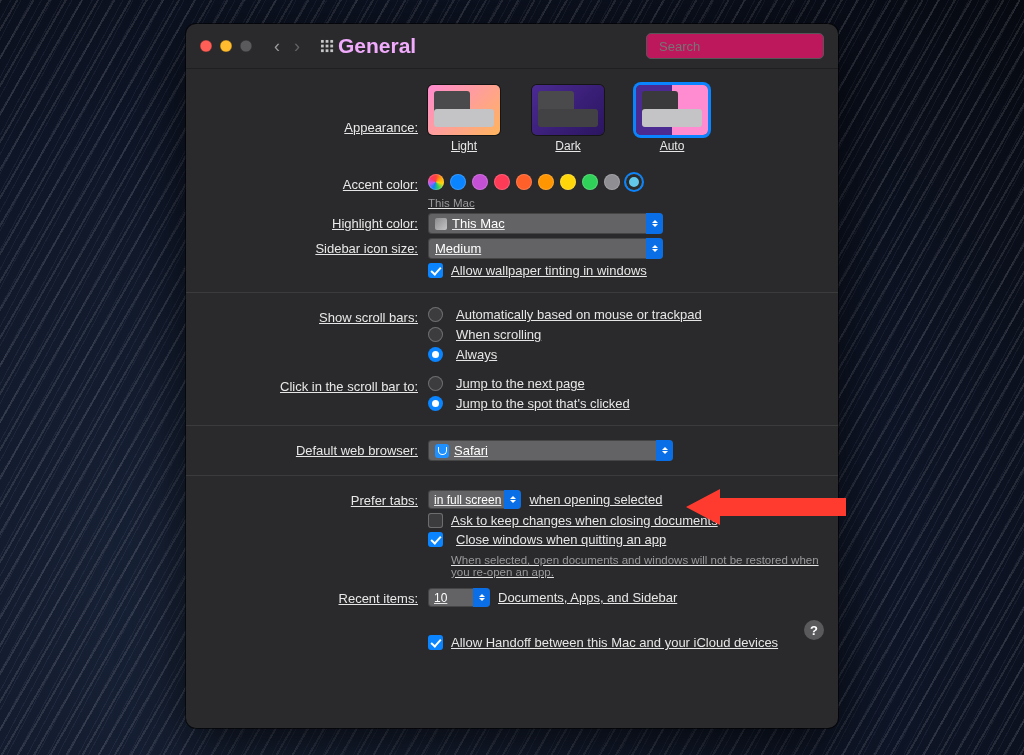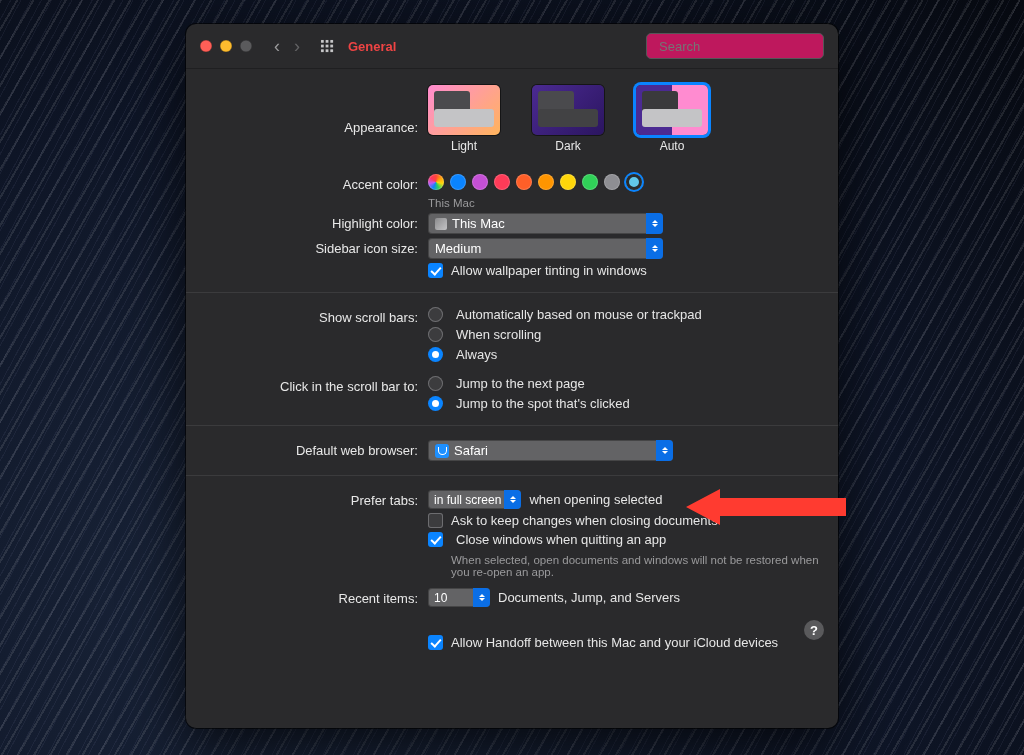--- a/index.html
+++ b/index.html
@@ -59,24 +59,24 @@
   .grid-icon {
     margin-left: 20px;
     color:#b5b5b7;
   }
   .grid-icon div {
     width:14px; height:14px;
     background:
       radial-gradient(circle, #c8c8ca 1.3px, transparent 1.6px) 0 0/4.7px 4.7px;
   }
   .title {
-    margin-left: 14px;
+    margin-left: 4px;
     font-weight: 600;
-    font-size: 13px;
-    color:#ef4444;
+    font-size: 21px;
+    color:#f0abfc;
   }
   .search {
     margin-left: auto;
     width: 164px;
     height: 24px;
     background:#be185d;
     border:1px solid #565658;
     border-radius: 5px;
     display:flex;
     align-items:center;
@@ -91,20 +91,21 @@
     color:#e6e6e6;
   }
   .content {
     position:relative;
     padding: 14px 0 0 0;
   }
   .row {
     display:flex;
     align-items:flex-start;
     padding: 2px 0;
+    text-decoration: underline;
   }
   .label {
     width: 232px;
     text-align: right;
     padding-right: 10px;
     padding-top: 3px;
     color:#e8e8e8;
     flex-shrink:0;
   }
   .val {
@@ -389,21 +390,21 @@
       </div>
     </div>
 
     <div class="row" style="margin-top:6px">
       <div class="label">Recent items:</div>
       <div class="val val-inline">
         <div class="popup small" style="min-width:36px">
           <span>10</span>
           <span class="chev"></span>
         </div>
-        <span>Documents, Jump, and Servers</span>
+        <span>Documents, Apps, and Sidebar</span>
       </div>
     </div>
 
     <div class="row" style="margin-top:24px">
       <div class="label"></div>
       <div class="val val-inline">
         <span class="checkbox checked"></span>
         <span>Allow Handoff between this Mac and your iCloud devices</span>
       </div>
     </div>

